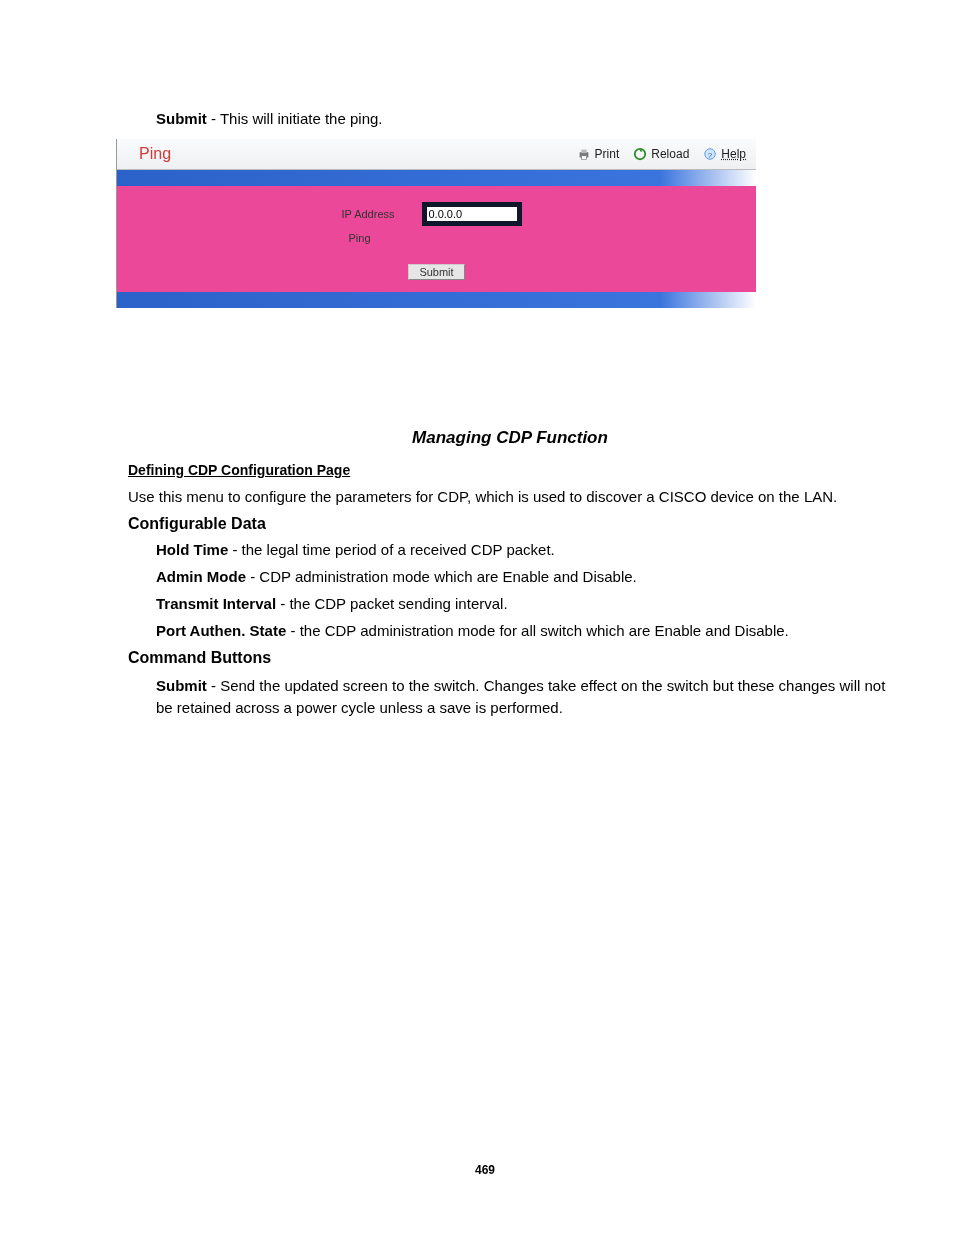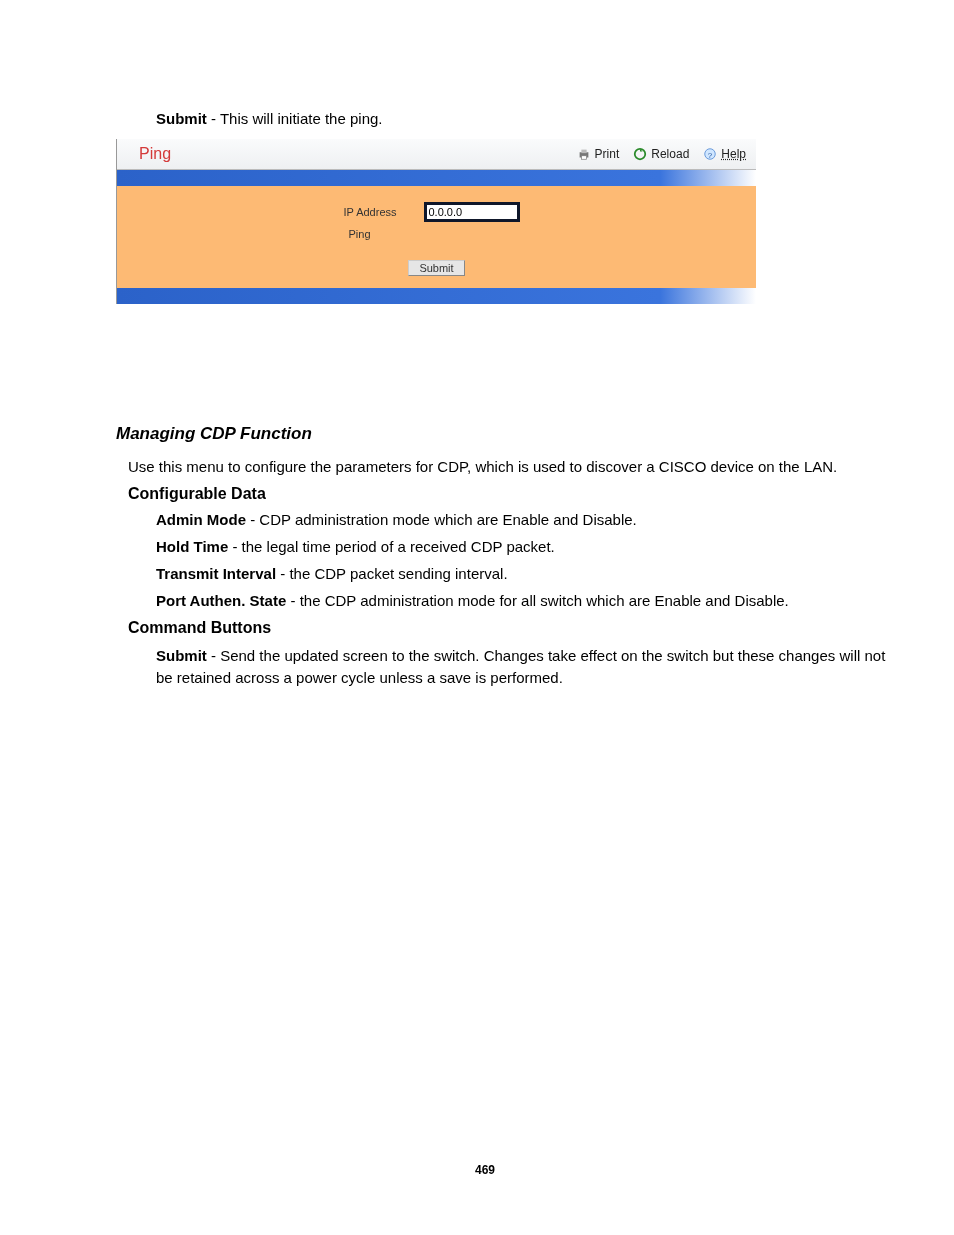--- a/index.html
+++ b/index.html
@@ -59,58 +59,59 @@
   .icon {
     width: 14px;
     height: 14px;
     display: inline-block;
   }
   .blue-bar {
     height: 16px;
     background: linear-gradient(to right, #2b62c9 0%, #3a74dd 85%, #ffffff 100%);
   }
   .panel-body {
-    background: #fdba74;
+    background: #ec4899;
     padding: 16px 0 12px 0;
   }
   .form-row {
     display: flex;
     align-items: center;
     justify-content: center;
     gap: 10px;
     font-size: 11px;
     color: #333;
     margin-bottom: 6px;
   }
   .form-row .lbl { width: 70px; text-align: left; margin-left: 160px; }
   .ip-input {
     font-size: 11px;
     padding: 1px 2px;
     width: 86px;
-    border: 3px solid #0f172a;
+    border: 5px solid #0f172a;
     background: #fff;
   }
   .btn-row { text-align: center; margin-top: 18px; }
   .submit-btn {
     font-size: 11px;
     padding: 1px 10px;
     background: #e6e6e6;
     border: 1px solid #888;
     border-top-color: #ccc;
     border-left-color: #ccc;
     color: #333;
   }
   .spacer-after-panel { height: 120px; }
 
   .section-h {
     margin-left: 66px;
     font-size: 17px;
     font-weight: bold;
     font-style: italic;
     margin-bottom: 14px;
+    text-align: center;
   }
   .sub-h {
     margin-left: 78px;
     font-size: 14px;
     font-weight: bold;
     text-decoration: underline;
     margin-bottom: 10px;
   }
   .body-text {
     margin-left: 78px;
@@ -189,29 +190,30 @@
       <div class="btn-row">
         <button class="submit-btn">Submit</button>
       </div>
     </div>
     <div class="blue-bar"></div>
   </div>
 
   <div class="spacer-after-panel"></div>
 
   <div class="section-h">Managing CDP Function</div>
+  <div class="sub-h">Defining CDP Configuration Page</div>
   <div class="body-text">Use this menu to configure the parameters for CDP, which is used to discover a CISCO device on the LAN.</div>
 
   <div class="bold-label">Configurable Data</div>
 
   <div class="field-line">
+    <b>Hold Time</b><span> - the legal time period of a received CDP packet.</span>
+  </div>
+  <div class="field-line">
     <b>Admin Mode</b><span> - CDP administration mode which are Enable and Disable.</span>
-  </div>
-  <div class="field-line">
-    <b>Hold Time</b><span> - the legal time period of a received CDP packet.</span>
   </div>
   <div class="field-line">
     <b>Transmit Interval</b><span> - the CDP packet sending interval.</span>
   </div>
   <div class="field-line">
     <b>Port Authen. State</b><span> - the CDP administration mode for all switch which are Enable and Disable.</span>
   </div>
 
   <div class="bold-label">Command Buttons</div>
 

